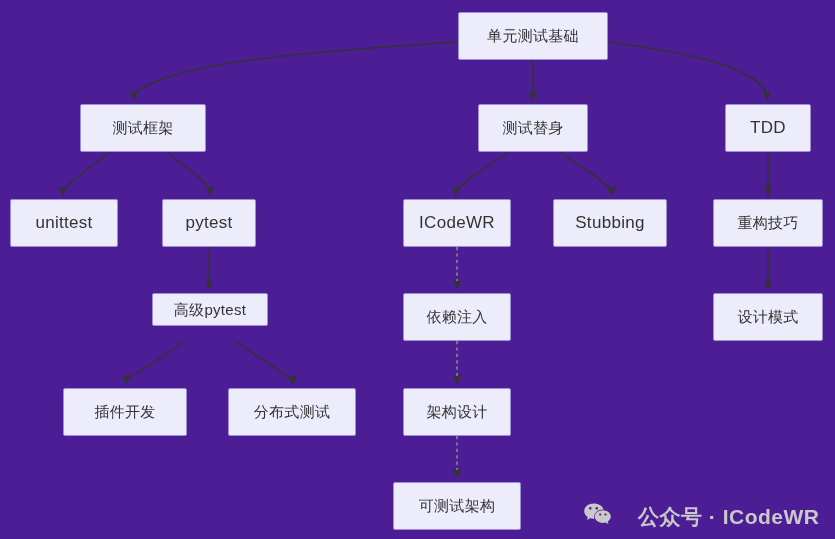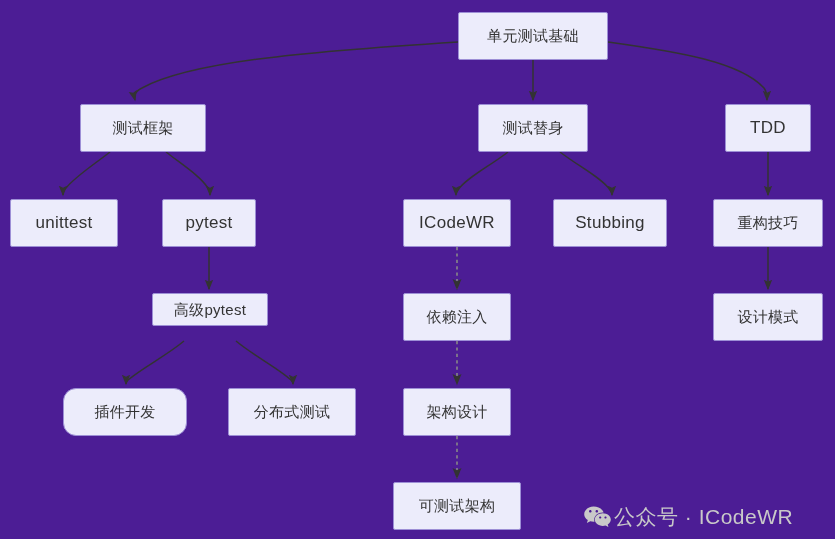--- a/index.html
+++ b/index.html
@@ -39,26 +39,27 @@
     line-height: 1.2;
     letter-spacing: 0.3px;
     white-space: nowrap;
   }
   .node.latin {
     font-size: 17px;
   }
   #watermark {
     position: absolute;
     display: flex;
-    align-items: center;
-    gap: 3px;
+    align-items: flex-start;
+    gap: 27px;
     color: #C9C9C9;
     font-size: 21px;
     letter-spacing: 0.5px;
     user-select: none;
+    font-weight: bold;
   }
   #watermark .wx-icon {
     display: block;
   }
 </style>
 </head>
 <body>
 
 <div id="canvas">
 
@@ -139,21 +140,21 @@
       </div>
       <div class="node" style="left: 152px; top: 293px; width: 116px; height: 33px;">
         <span>高级pytest</span>
       </div>
       <div class="node" style="left: 403px; top: 293px; width: 108px; height: 48px;">
         <span>依赖注入</span>
       </div>
       <div class="node" style="left: 713px; top: 293px; width: 110px; height: 48px; justify-content: center;">
         <span>设计模式</span>
       </div>
-      <div class="node" style="left: 63px; top: 388px; width: 124px; height: 48px; border-radius: 13px;">
+      <div class="node" style="left: 63px; top: 388px; width: 124px; height: 48px;">
         <span>插件开发</span>
       </div>
       <div class="node" style="left: 228px; top: 388px; width: 128px; height: 48px;">
         <span>分布式测试</span>
       </div>
       <div class="node" style="left: 403px; top: 388px; width: 108px; height: 48px;">
         <span>架构设计</span>
       </div>
       <div class="node" style="left: 393px; top: 482px; width: 128px; height: 48px;">
         <span>可测试架构</span>

